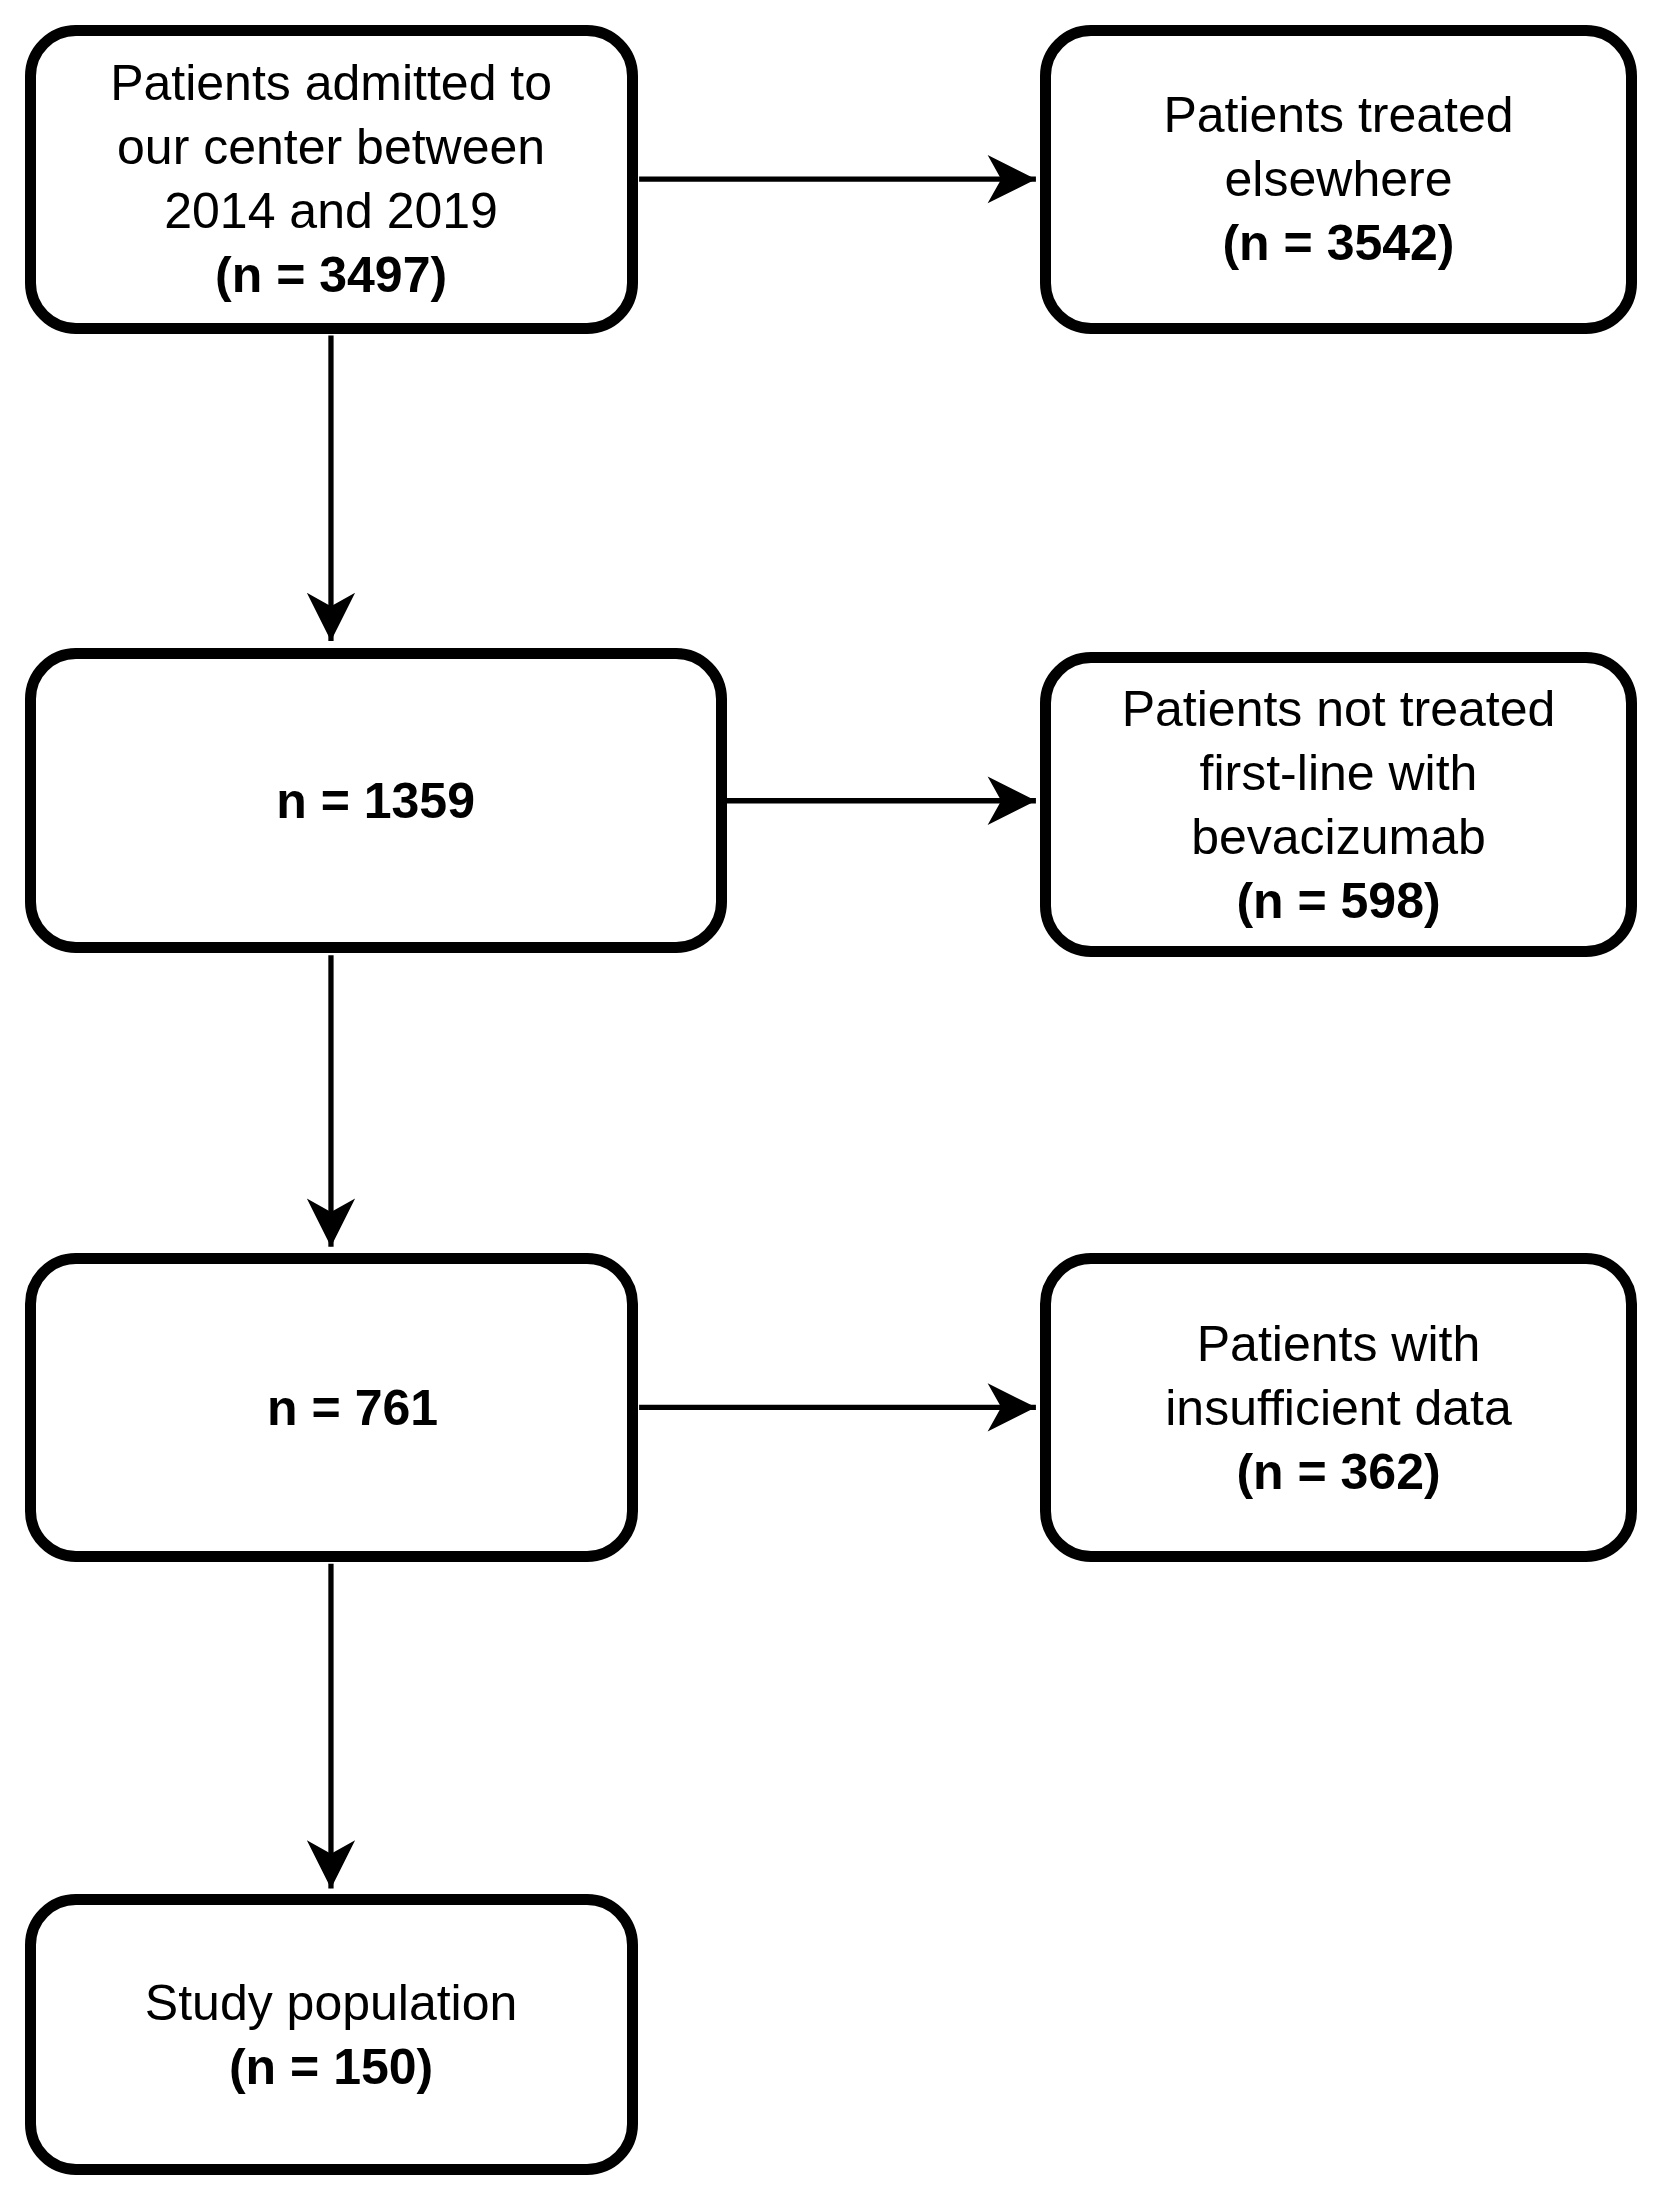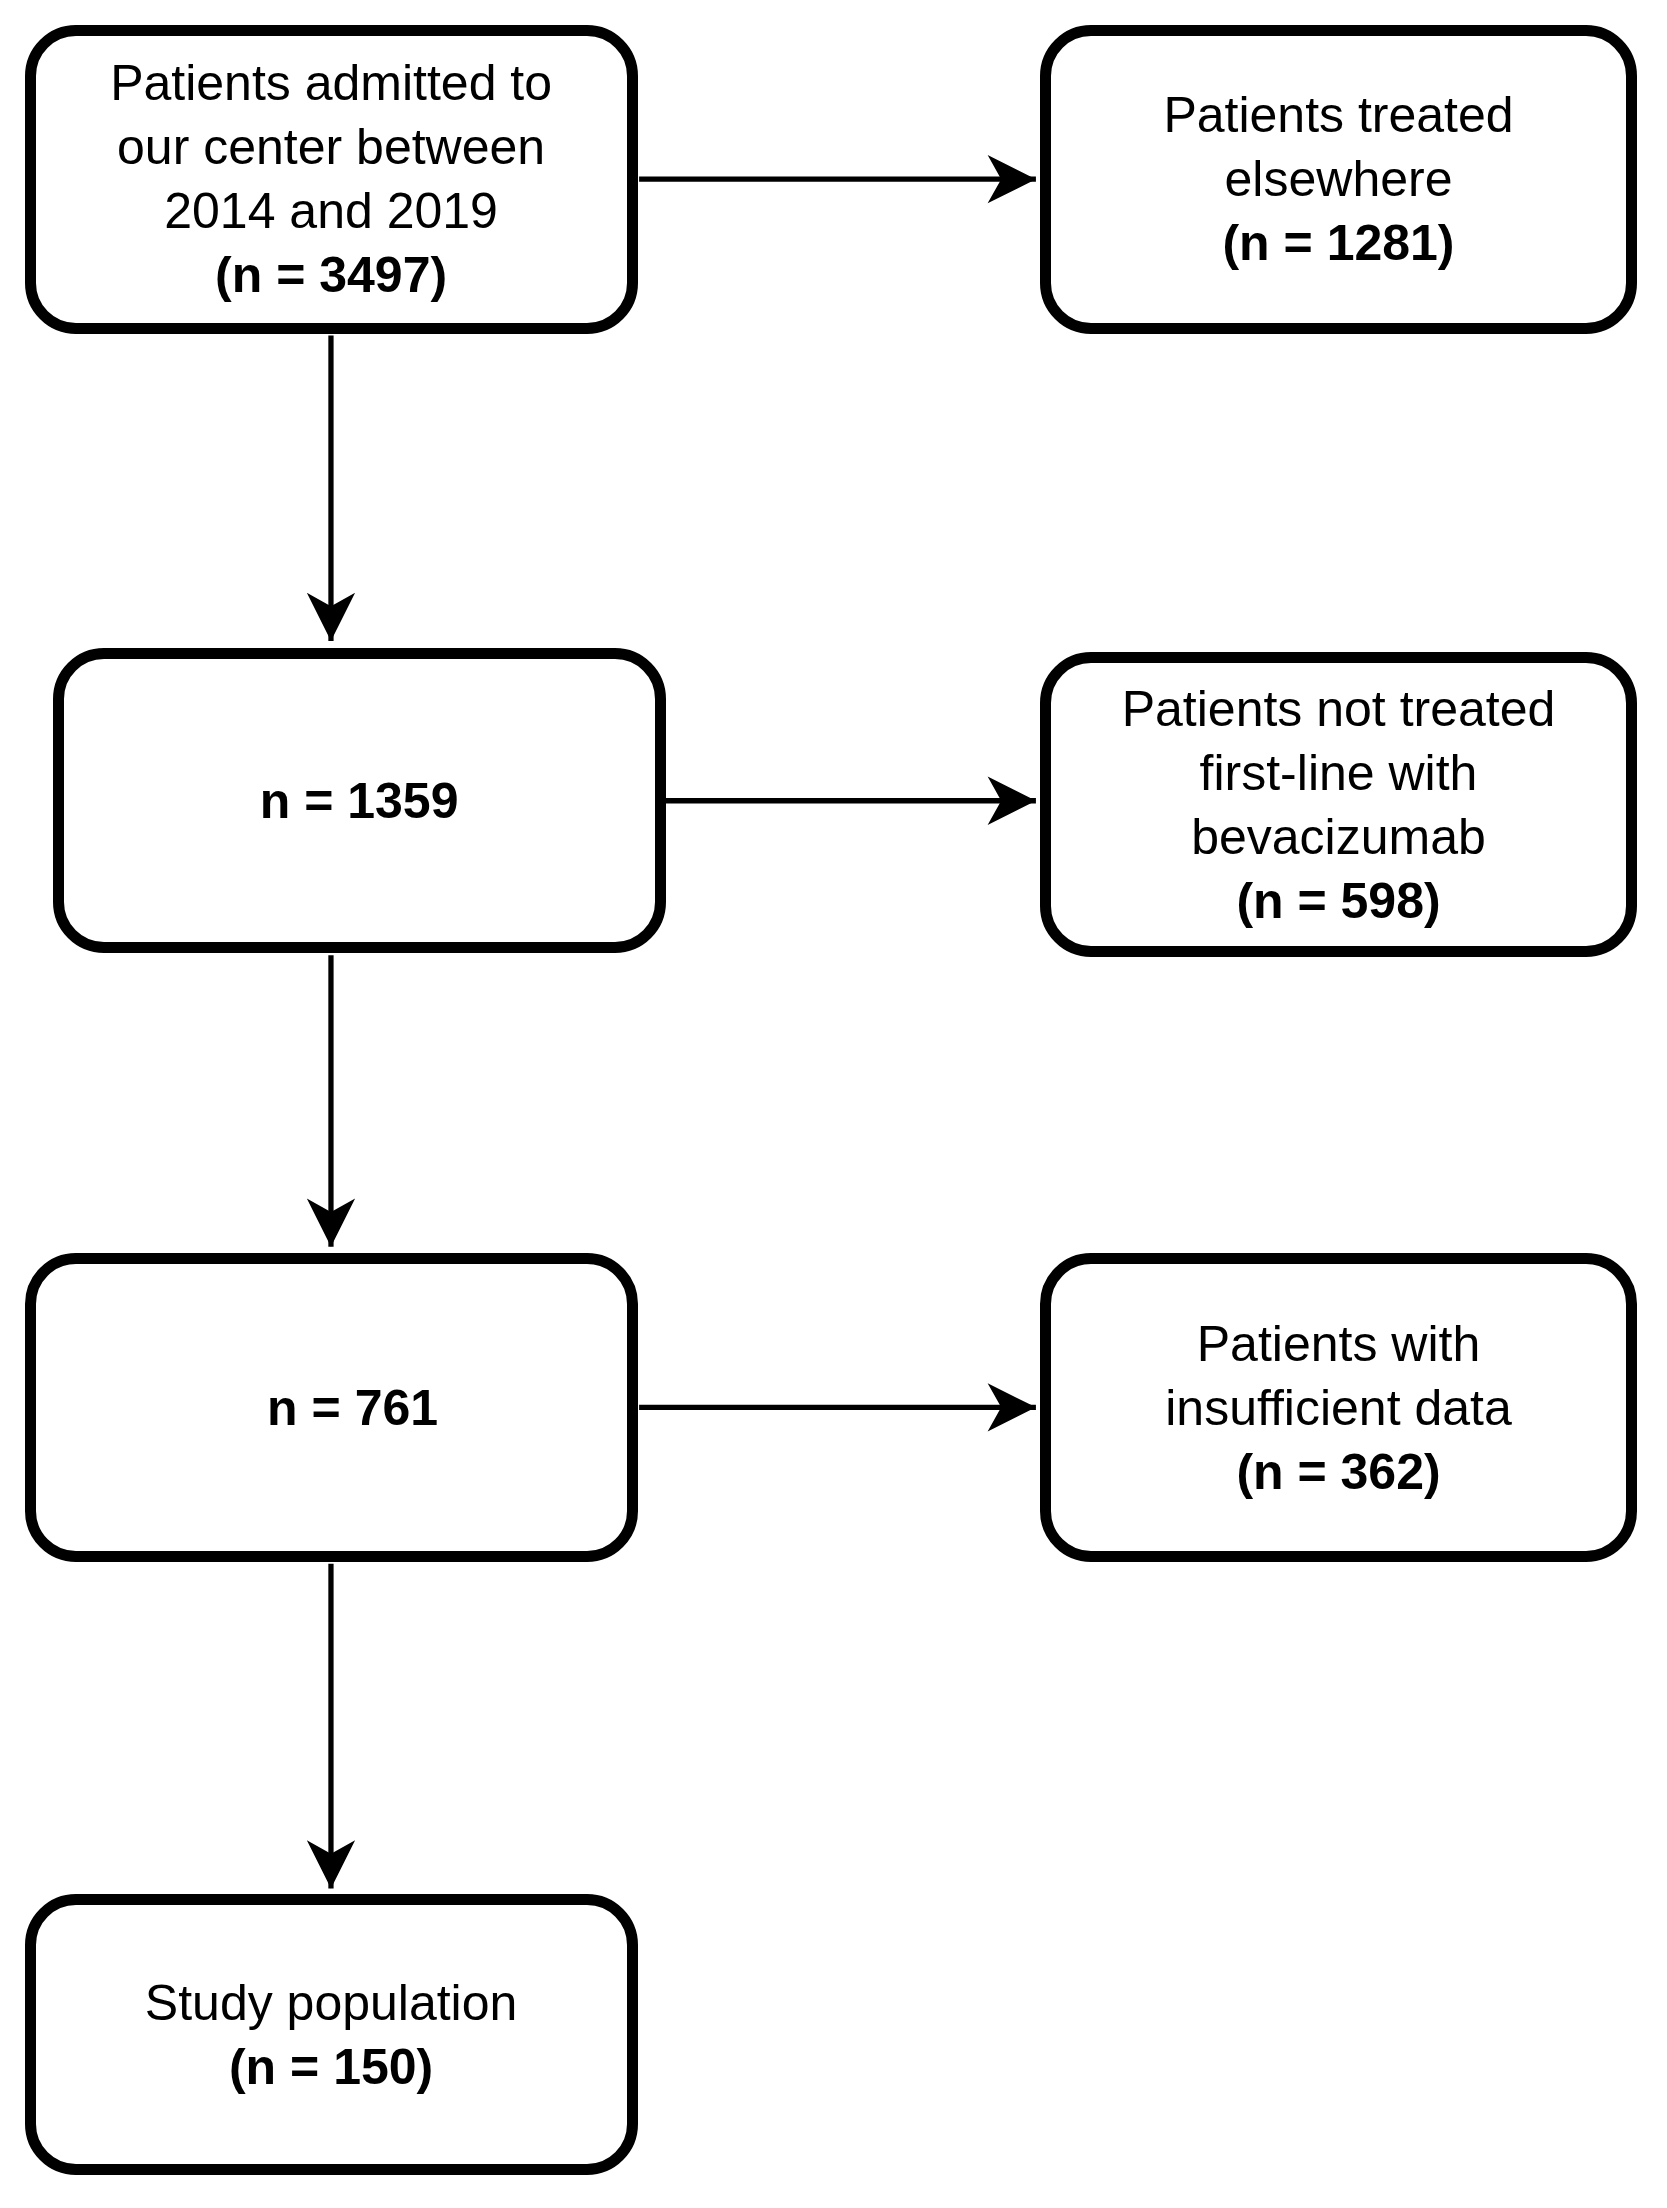--- a/index.html
+++ b/index.html
@@ -35,21 +35,21 @@
     justify-content: center;
     text-align: center;
     font-size: 50px;
     line-height: 64px;
     font-weight: 400;
   }
   .box span { display: block; }
   .count { font-weight: 700; }
   
   .b-admitted       { left: 24.6px;   top: 24.6px;   width: 613px; height: 309px; text-align: right; }
-  .b-n1359          { left: 24.6px;   top: 648px;  width: 613px; height: 305px; margin-left: 28px; }
+  .b-n1359          { left: 24.6px;   top: 648px;  width: 702px; height: 305px; }
   .b-n761           { left: 24.6px;   top: 1253px; width: 613px; height: 309px; padding-left: 43px; }
   .b-study          { left: 24.6px;   top: 1894px; width: 613px; height: 281px; }
   
   .b-elsewhere      { left: 1040px; top: 24.6px;   width: 597px; height: 309px; }
   .b-notfirstline   { left: 1040px; top: 652px;  width: 597px; height: 305px; }
   .b-insufficient   { left: 1040px; top: 1253px; width: 597px; height: 309px; }
 </style>
 </head>
 <body>
 
@@ -72,21 +72,21 @@
   <div class="box b-admitted">
     <span>Patients admitted to</span>
     <span>our center between</span>
     <span>2014 and 2019</span>
     <span class="count">(n = 3497)</span>
   </div>
 
   <div class="box b-elsewhere">
     <span>Patients treated</span>
     <span>elsewhere</span>
-    <span class="count">(n = 1281)</span>
+    <span class="count">(n = 3542)</span>
   </div>
 
   <div class="box b-n1359">
     <span class="count">n = 1359</span>
   </div>
 
   <div class="box b-notfirstline">
     <span>Patients not treated</span>
     <span>first-line with</span>
     <span>bevacizumab</span>

